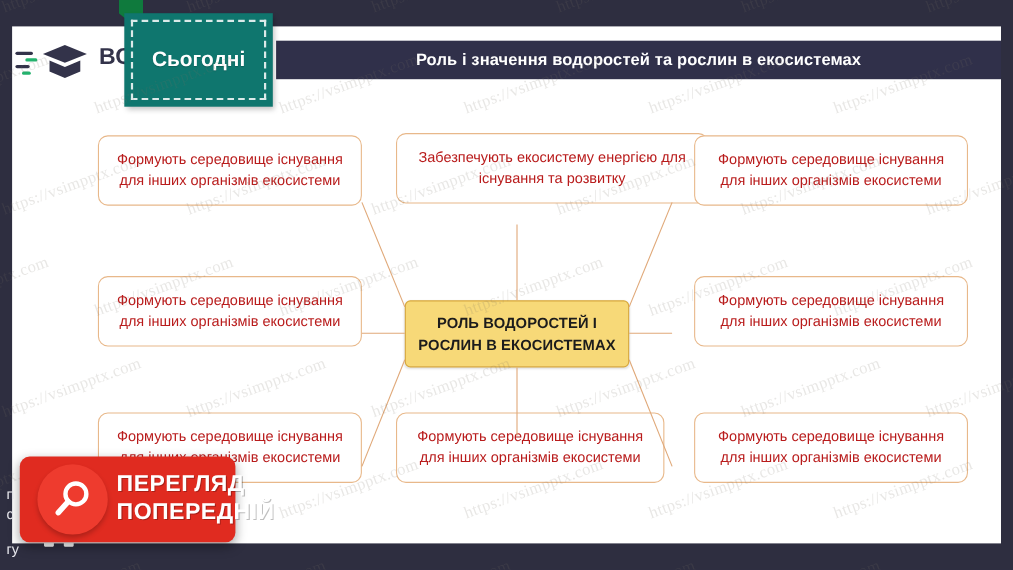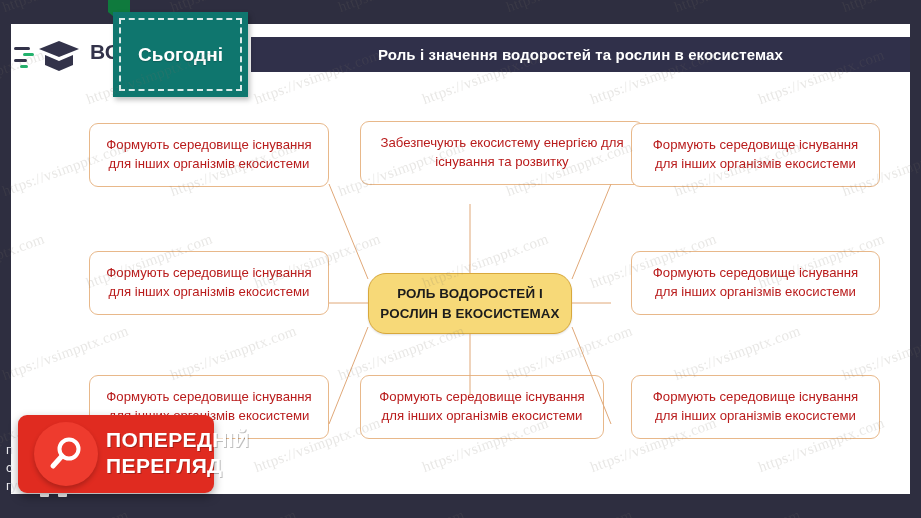--- a/index.html
+++ b/index.html
@@ -200,21 +200,21 @@
   }
 
   #center-node {
     position: absolute;
     left: 357px;
     top: 249px;
     width: 204px;
     height: 61px;
     background: #f7d978;
     border: 1px solid #d8a83c;
-    border-radius: 18px;
+    border-radius: 5px;
     z-index: 16;
     display: flex;
     align-items: center;
     justify-content: center;
     text-align: center;
     box-sizing: border-box;
     box-shadow: 0 1px 2px rgba(0,0,0,.12);
   }
   #center-node span {
     font-size: 13.4px;
@@ -341,21 +341,21 @@
 
       <div id="center-node">
         <span>РОЛЬ ВОДОРОСТЕЙ І РОСЛИН В ЕКОСИСТЕМАХ</span>
       </div>
 
     </div>
   </div>
 
   <div class="hidden-line" style="top:442px;">п</div>
   <div class="hidden-line" style="top:460px;">с</div>
-  <div class="hidden-line" style="top:478px;text-align:center;">гу</div>
+  <div class="hidden-line" style="top:492px;text-align:center;">гу</div>
 
   <div id="logo-block">
     <div id="logo-dashes">
       <i style="left:0;  top:4px;  width:16px;"></i>
       <i class="g" style="left:9px; top:10px; width:11px;"></i>
       <i style="left:0;  top:16px; width:13px;"></i>
       <i class="g" style="left:6px; top:22px; width:8px;"></i>
     </div>
     <svg id="cap" viewBox="0 0 46 40">
       <path d="M3 11 L23 3 L43 11 L23 19 Z" fill="#33334a"></path>
@@ -380,22 +380,22 @@
     <i></i>
       <i></i>
   </div>
   <div id="preview-badge">
     <div id="badge-circle"></div>
     <svg style="position:absolute; left:30px; top:21px; width:36px; height:36px; z-index:2;" viewBox="0 0 36 36">
       <circle cx="21" cy="13" r="9.5" fill="none" stroke="#ffffff" stroke-width="4"></circle>
       <line x1="14" y1="20" x2="5" y2="30" stroke="#ffffff" stroke-width="5" stroke-linecap="round"></line>
     </svg>
     <div id="badge-text">
+      <div>ПЕРЕГЛЯД</div>
       <div>ПОПЕРЕДНІЙ</div>
-      <div>ПЕРЕГЛЯД</div>
     </div>
   </div>
 
   <div id="watermarks">
       <div class="wm" style="left: 0px; top: 0px;">https://vsimpptx.com</div>
       <div class="wm" style="left: 168px; top: 0px;">https://vsimpptx.com</div>
       <div class="wm" style="left: 336px; top: 0px;">https://vsimpptx.com</div>
       <div class="wm" style="left: 504px; top: 0px;">https://vsimpptx.com</div>
       <div class="wm" style="left: 672px; top: 0px;">https://vsimpptx.com</div>
       <div class="wm" style="left: 840px; top: 0px;">https://vsimpptx.com</div>

